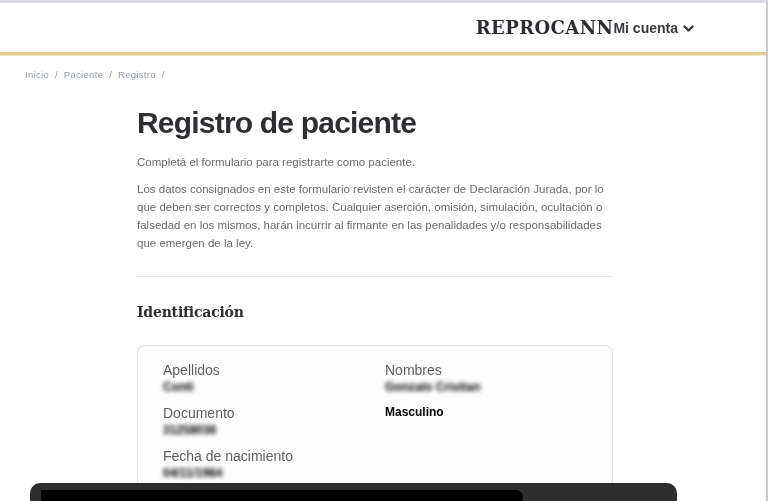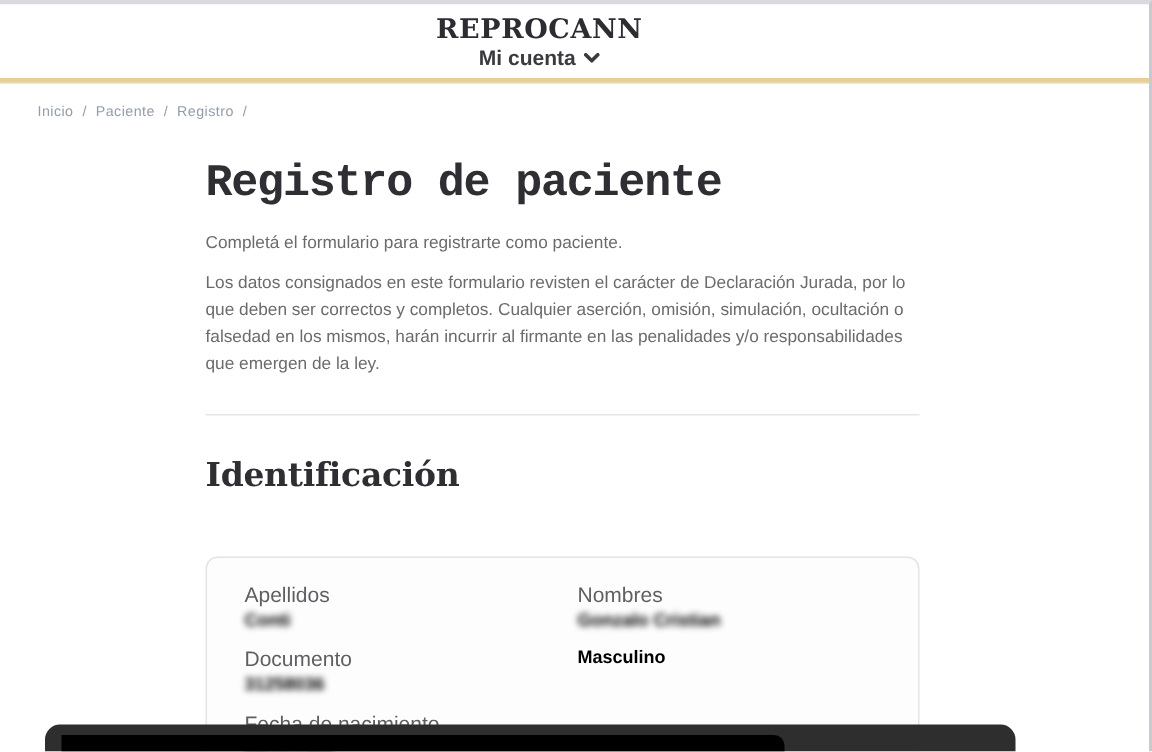--- a/index.html
+++ b/index.html
@@ -16,24 +16,23 @@
     background: #ffffff;
     border-top: 3px solid #d9dae0;
     border-right: 2px solid #c9cacf;
   }
 
   
   .header {
     height: 49px;
     display: flex;
     align-items: center;
-    justify-content: center;
+    justify-content: flex-end;
     padding: 0 72px 0 25px;
     background: #ffffff;
-    flex-direction: column;
   }
   .logo {
     font-family: "DejaVu Serif", "Liberation Serif", serif;
     font-weight: bold;
     font-size: 18px;
     letter-spacing: 0.4px;
     color: #2c2c33;
     cursor: pointer;
   }
   .account {
@@ -63,21 +62,21 @@
   .breadcrumb .sep { margin: 0 3px; }
 
   
   .main {
     position: absolute;
     left: 137px;
     top: 103px;
     width: 476px;
   }
   h1.page-title {
-    font-family: Liberation Mono, monospace;
+    font-family: Liberation Sans, sans-serif;
     font-weight: bold;
     font-size: 30px;
     letter-spacing: -0.8px;
     color: #2e2e33;
     margin-bottom: 16px;
   }
   .subtitle {
     font-size: 11.5px;
     color: #6b6b6e;
     margin-bottom: 12px;
@@ -89,24 +88,24 @@
     margin-bottom: 24px;
   }
   .divider {
     border: none;
     border-top: 1px solid #e6e6e6;
     margin-bottom: 27px;
   }
   h2.section-title {
     font-family: "DejaVu Serif", "Liberation Serif", serif;
     font-weight: bold;
-    font-size: 22px;
+    font-size: 14px;
     letter-spacing: -0.2px;
     color: #2e2e33;
-    margin-bottom: 41px;
+    margin-bottom: 25px;
   }
 
   
   .card {
     background: #fdfdfd;
     border: 1px solid #e4e4e4;
     border-radius: 8px;
     padding: 16px 25px 12px 25px;
     min-height: 134px;
   }

